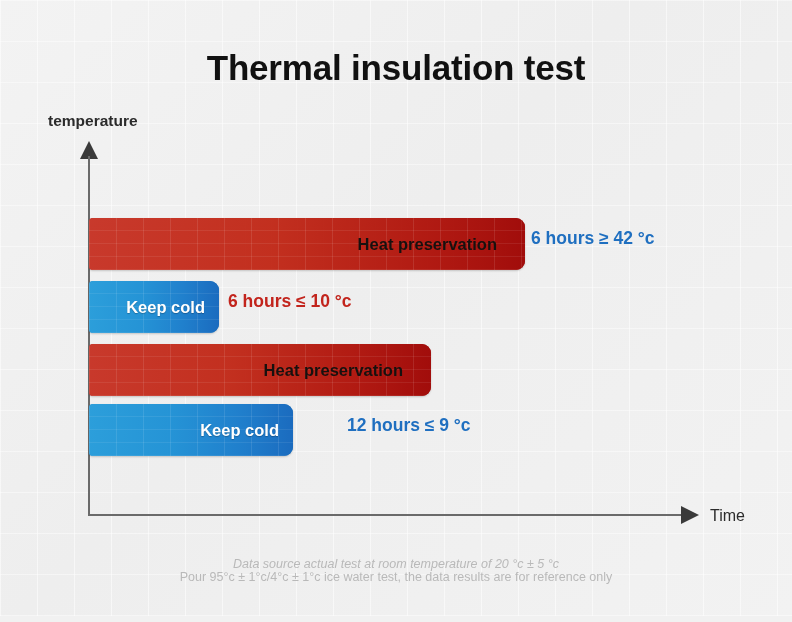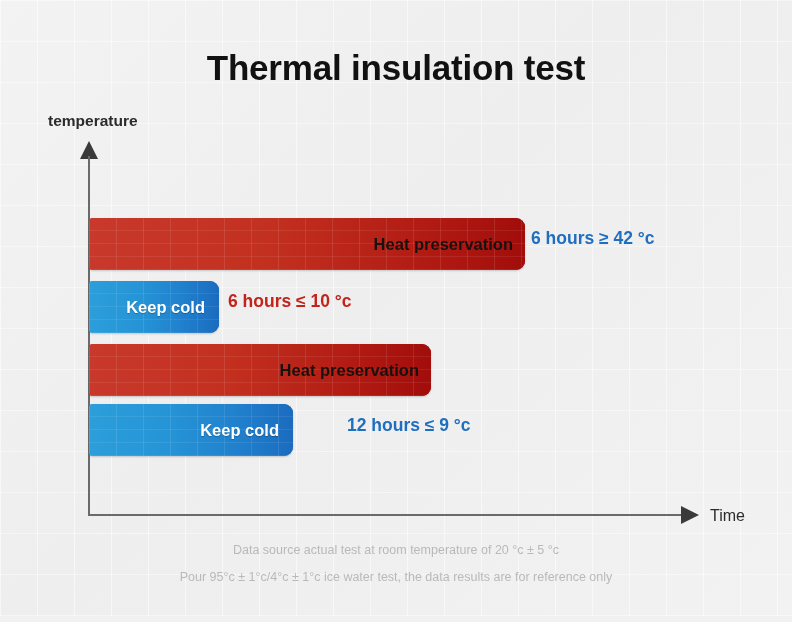--- a/index.html
+++ b/index.html
@@ -144,21 +144,21 @@
     z-index: 1;
     background-image:
       repeating-linear-gradient(90deg, rgba(255,255,255,0.10) 0px, rgba(255,255,255,0.10) 1px, rgba(0,0,0,0) 1px, rgba(0,0,0,0) 27px),
       repeating-linear-gradient(0deg, rgba(255,255,255,0.08) 0px, rgba(255,255,255,0.08) 1px, rgba(0,0,0,0) 1px, rgba(0,0,0,0) 13px);
   }
   .bar-text {
     position: relative;
     z-index: 2;
     font-size: 16.5px;
     font-weight: bold;
-    padding-right: 12px;
+    padding-right: 28px;
     white-space: nowrap;
   }
   .bar-text-dark {
     color: #17110f;
   }
   .bar-text-light {
     color: #ffffff;
     text-shadow: 0 1px 1px rgba(0,0,0,0.25);
   }
 
@@ -174,21 +174,21 @@
 
   
   .footnote {
     position: absolute;
     left: 0;
     width: 792px;
     text-align: center;
     color: #b9b9b9;
     font-size: 12.5px;
   }
-  .footnote-1 { top: 543px; }
+  .footnote-1 { top: 557px; font-style: italic; }
   .footnote-2 { top: 570px; }
 </style>
 </head>
 <body>
 
 <div id="chart-root">
 
   <div class="chart-title">Thermal insulation test</div>
 
   <div class="axis-label-y">temperature</div>

